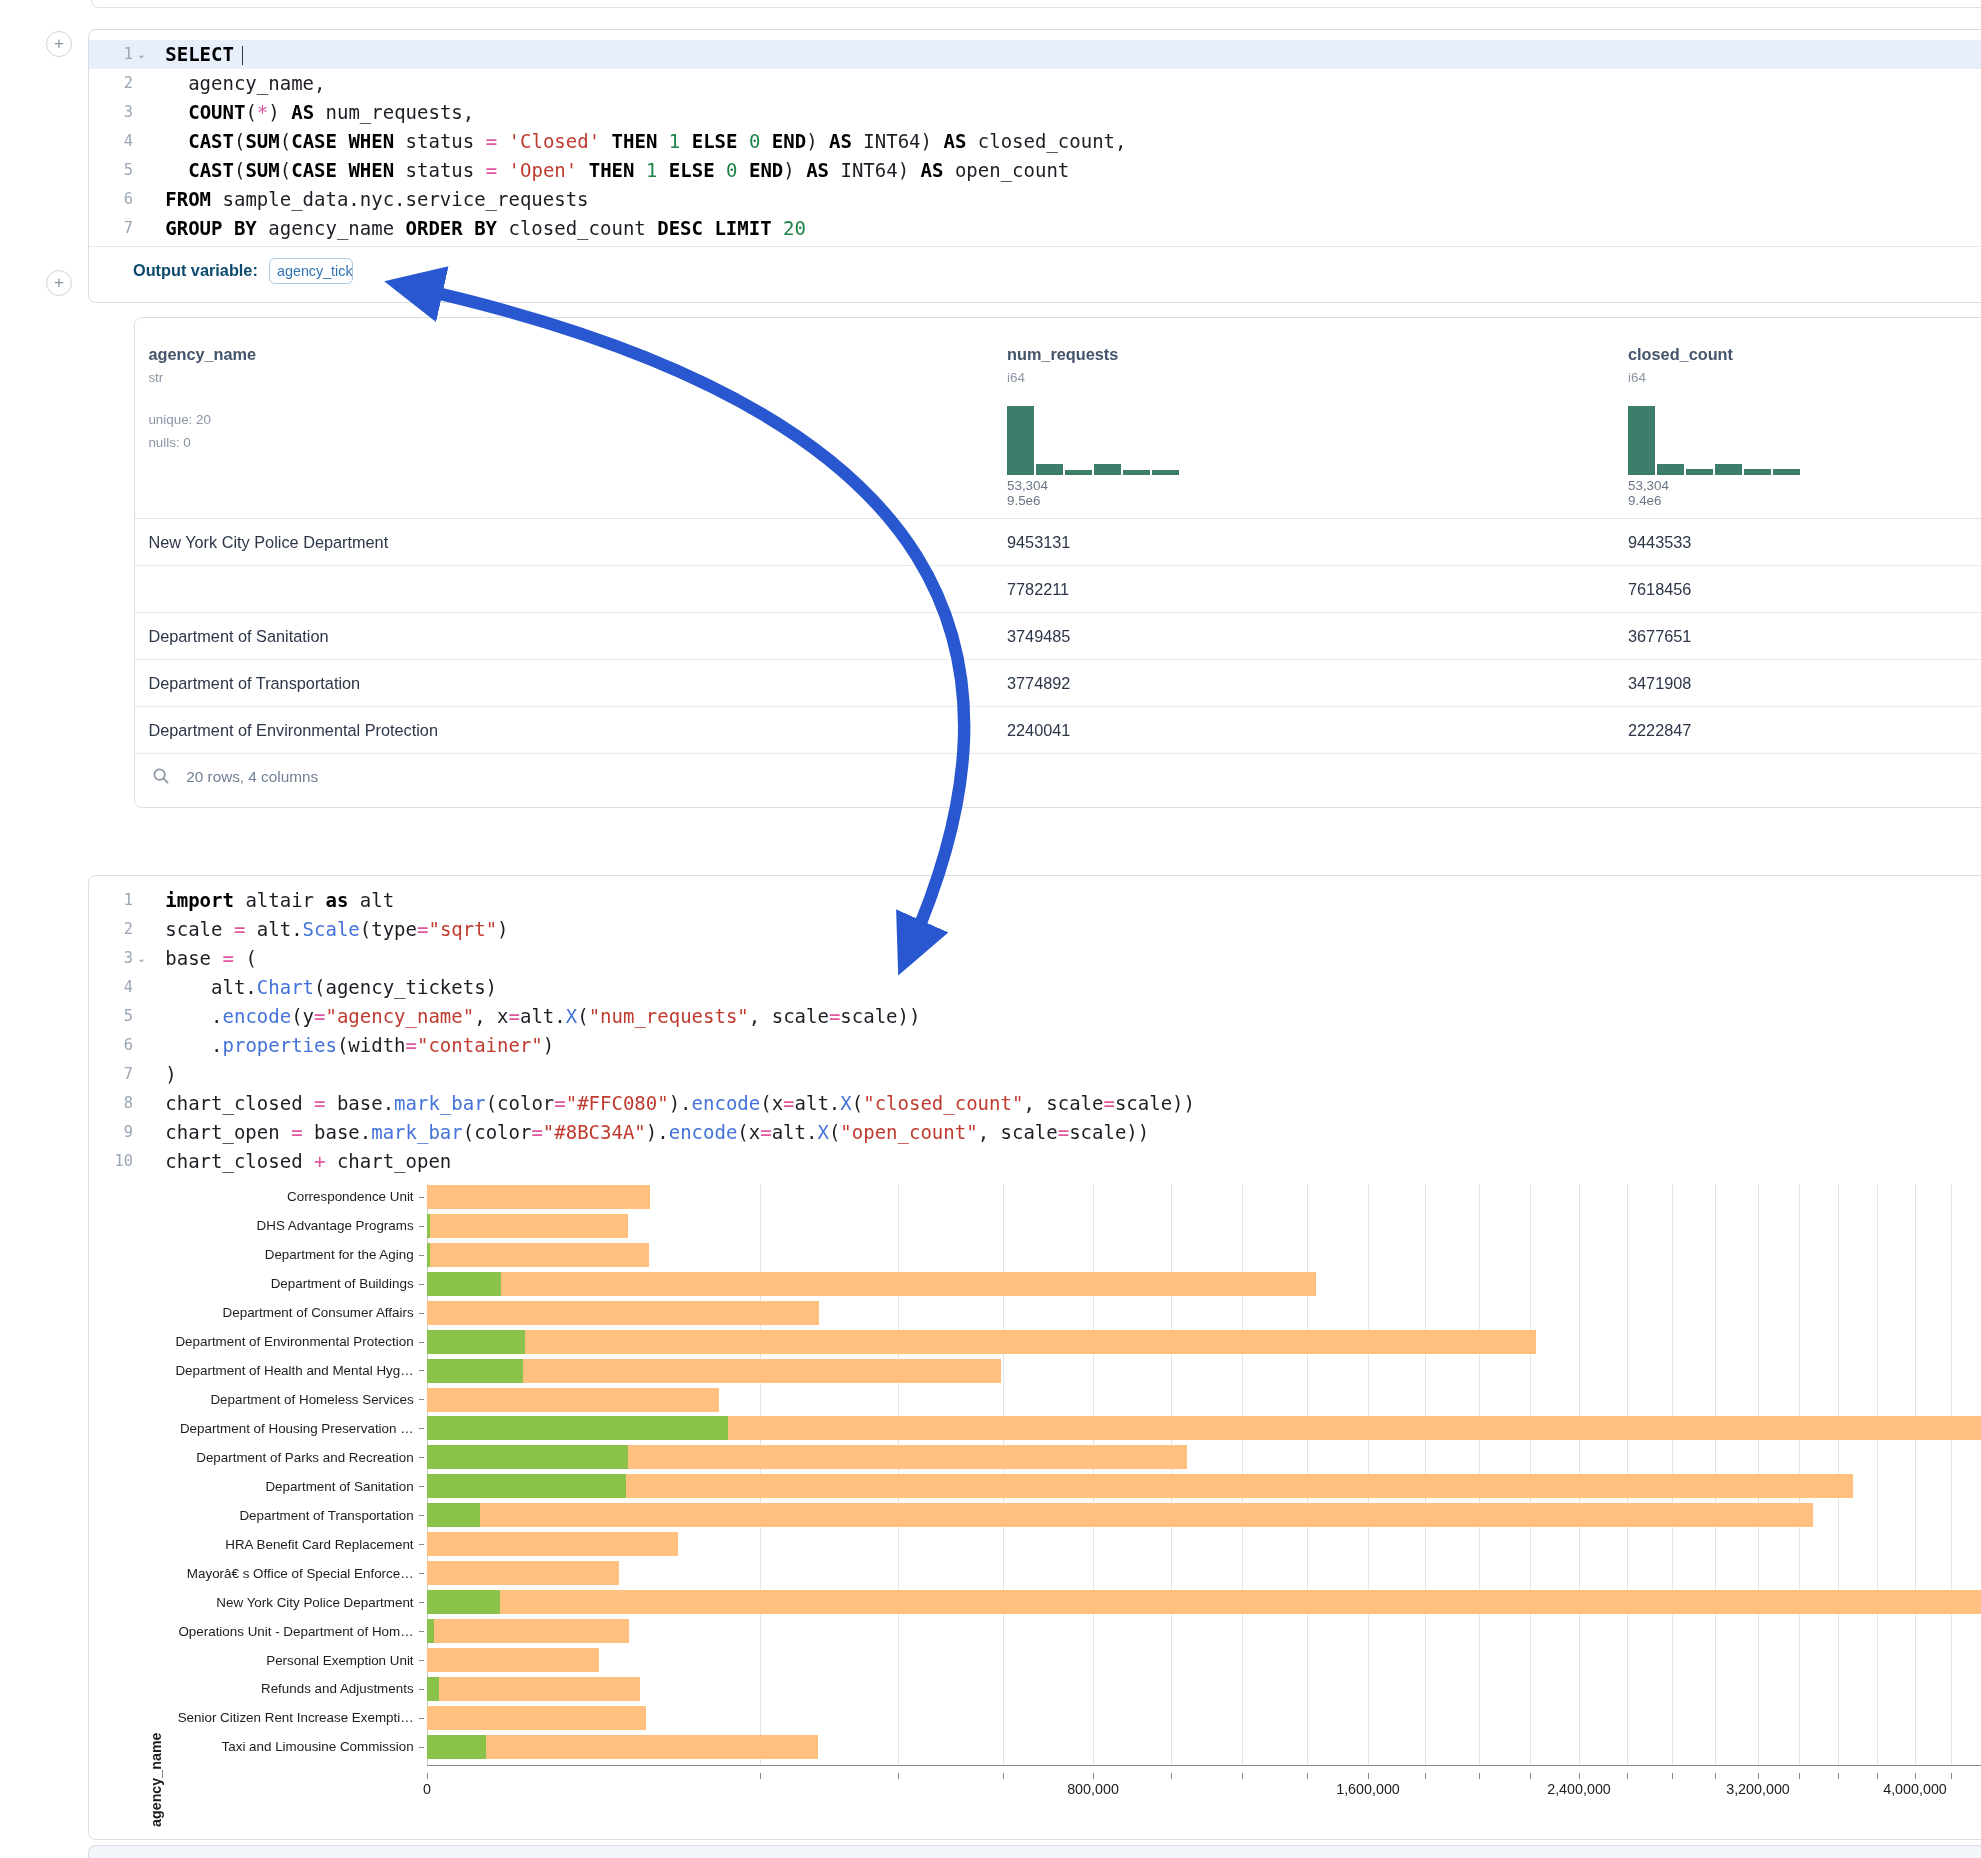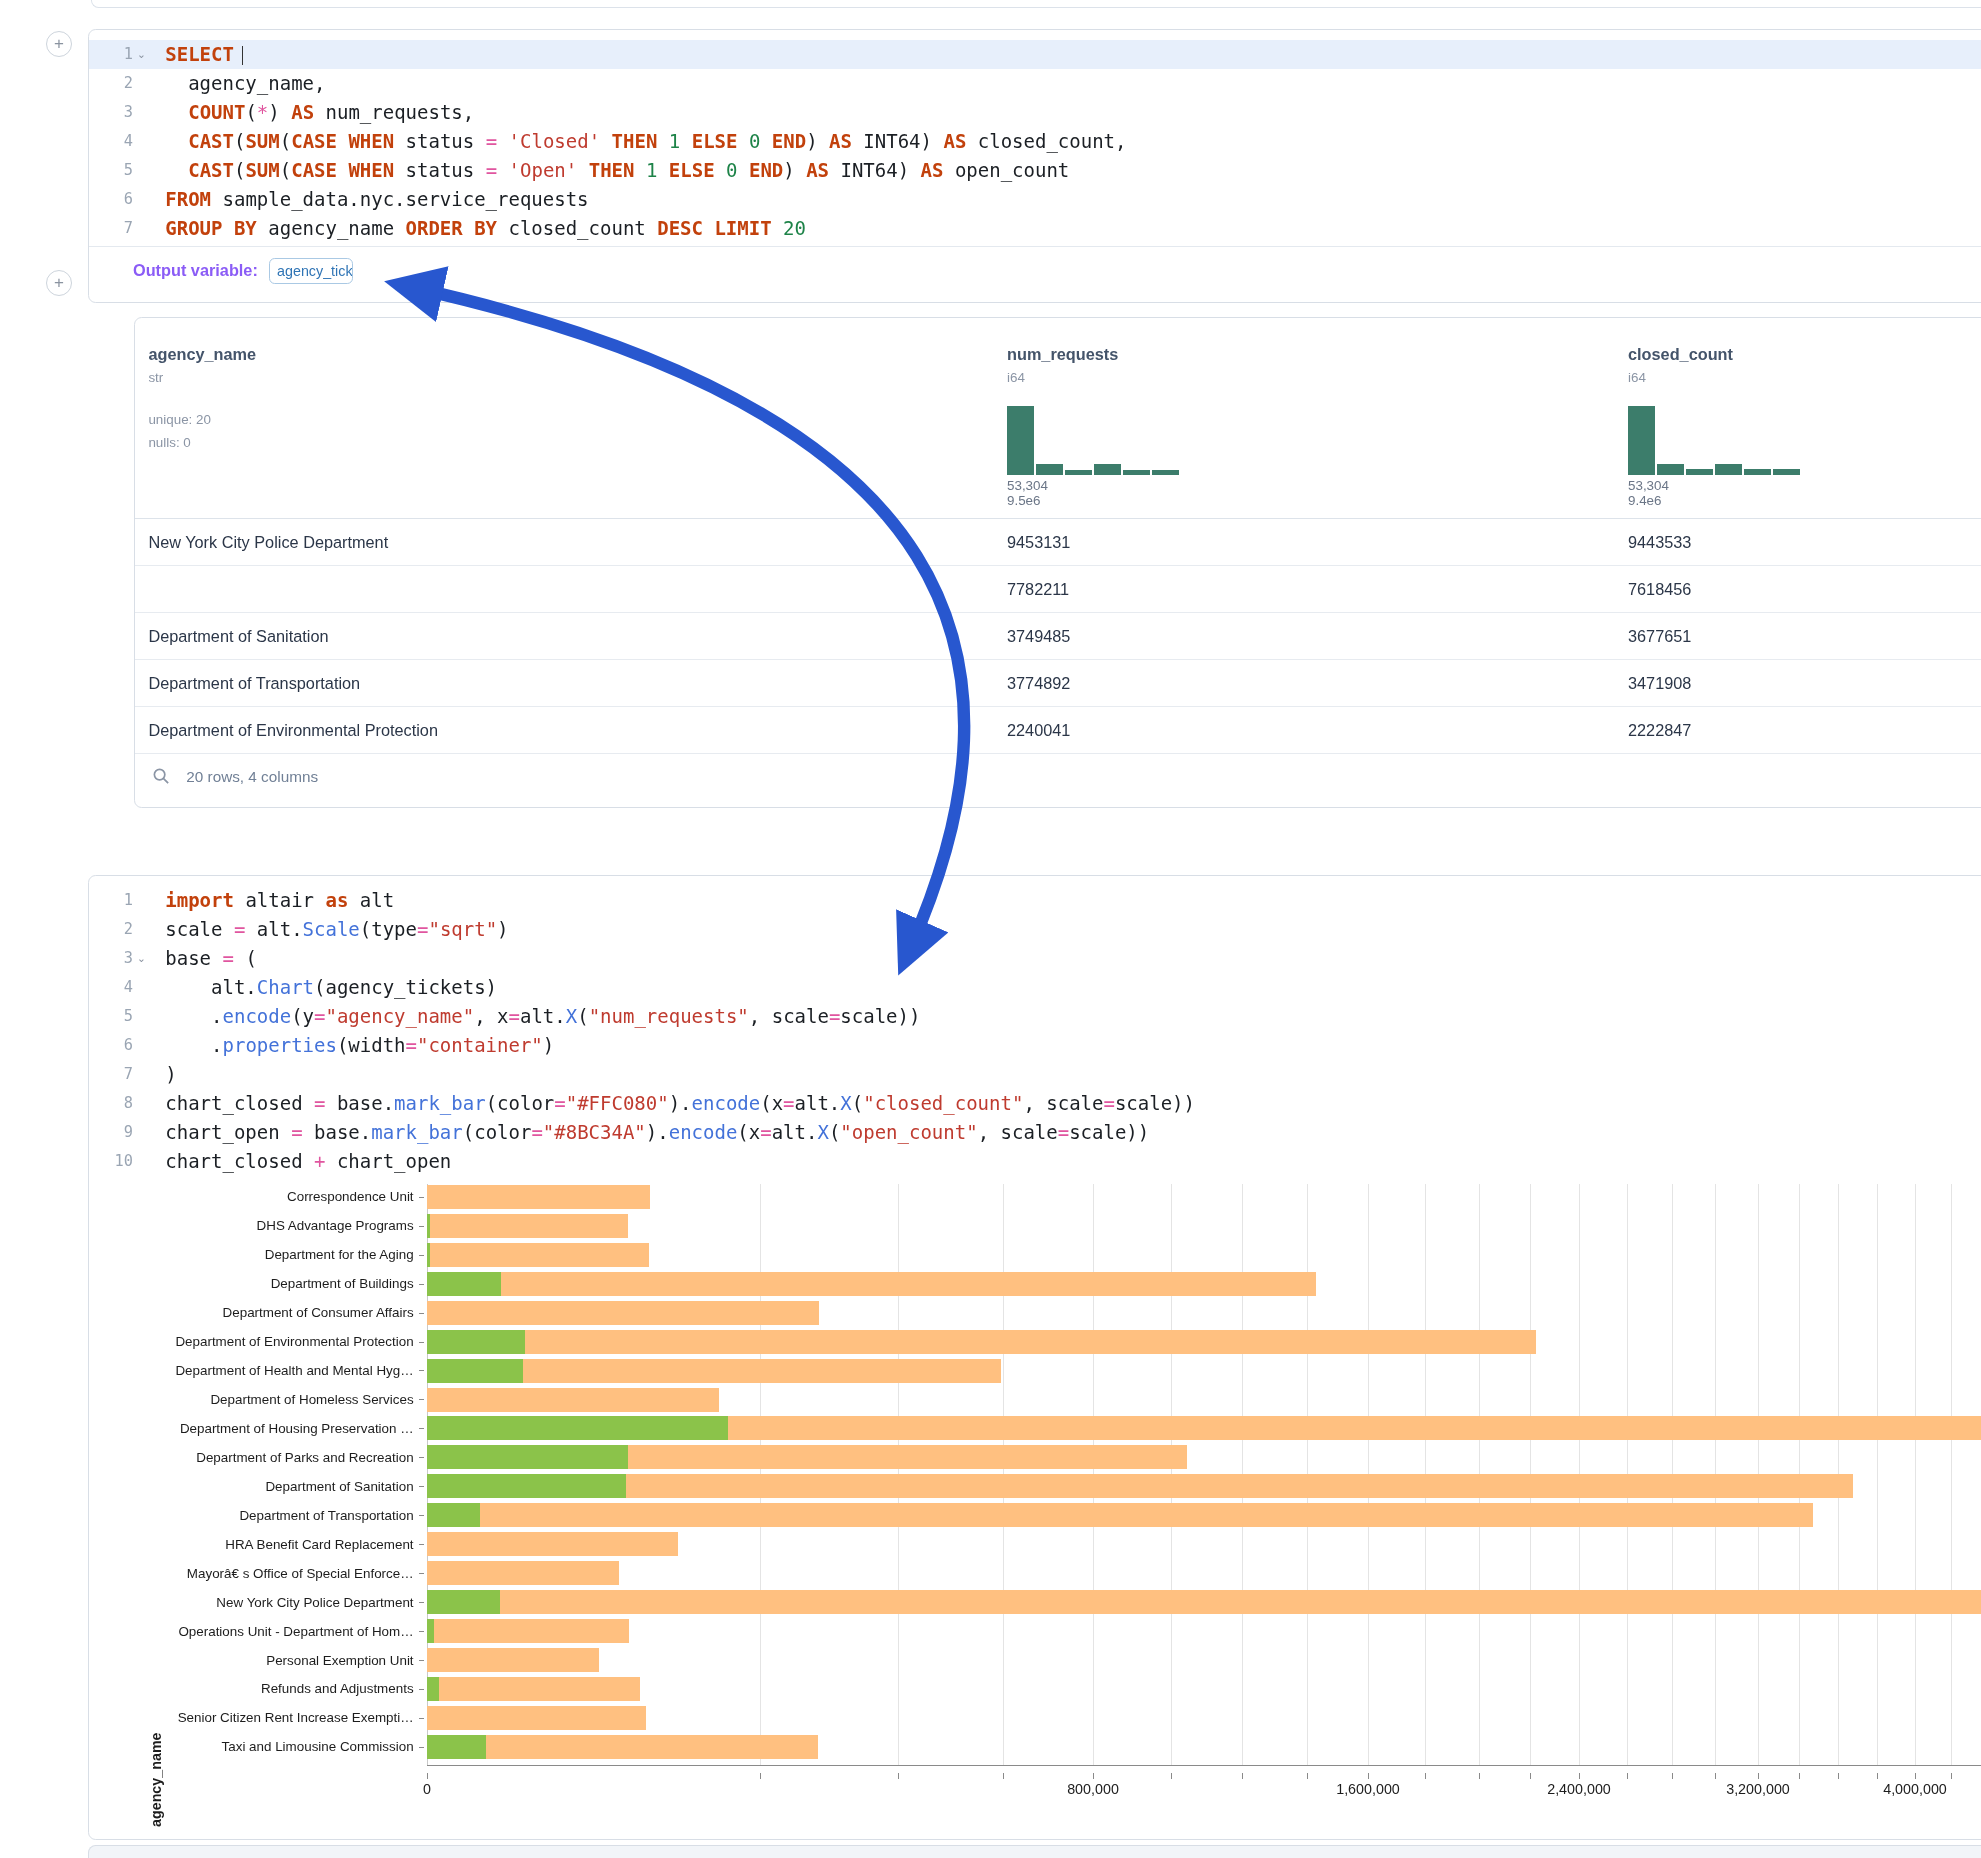--- a/index.html
+++ b/index.html
@@ -20,33 +20,33 @@
 
   
   .code-area { position:absolute; left:0; right:0; font-family:"DejaVu Sans Mono", monospace;
                font-size:19px; }
   .code-line { display:flex; height:29px; line-height:29px; white-space:pre; }
   .code-line.hl { background:#e7effb; }
   .gutter { flex:0 0 61px; display:flex; justify-content:flex-end; align-items:center; }
   .lnum { color:#9aa5b3; font-size:15.3px; text-align:right; min-width:32.5px; }
   .fold { width:17px; font-size:10.5px; color:#8a93a0; text-align:center; font-family:"Liberation Sans",sans-serif;}
   .codetext { padding-left:15.3px; color:#1b1f24; }
-  .tok-k { color:#c2410c; font-weight:bold; }
+  .tok-k { color:#000000; font-weight:bold; }
   .tok-s { color:#bf3b2f; }
   .tok-n { color:#1d8348; }
   .tok-o { color:#e0559f; }
   .tok-f { color:#4372d9; }
   .tok-t { color:#1b1f24; }
   .caret { display:inline-block; width:1.9px; height:19px; background:#333; vertical-align:middle;
            margin-left:7.6px; }
 
   
   .outvar-divider { position:absolute; left:0; right:0; top:216px; border-top:1px solid #e4e9ef; }
   .outvar-row { position:absolute; left:44px; top:228px; display:flex; align-items:center; gap:11.5px; }
-  .outvar-label { color:#8b5cf6; font-weight:bold; font-size:16.3px; }
+  .outvar-label { color:#0c4a6e; font-weight:bold; font-size:16.3px; }
   .outvar-pill { border:1px solid #aac9e4; border-radius:5.7px; color:#2f74b5; font-size:14.3px;
                  padding:3.8px 6.7px; max-width:84px; overflow:hidden; white-space:nowrap; background:#fff;}
 
   
   #table-card { left:134px; top:317px; width:1865px; height:491px; overflow:hidden; }
   .th-col { position:absolute; top:27px; }
   .th-name { font-size:16.3px; font-weight:bold; color:#44546a; }
   .th-type { font-size:13.4px; color:#8b95a5; margin-top:5.7px; }
   .th-stats { font-size:13.4px; color:#8b95a5; margin-top:23px; line-height:23px; }
   .hist { display:flex; align-items:flex-end; gap:1.9px; width:172px; height:69px; margin-top:21px; }

